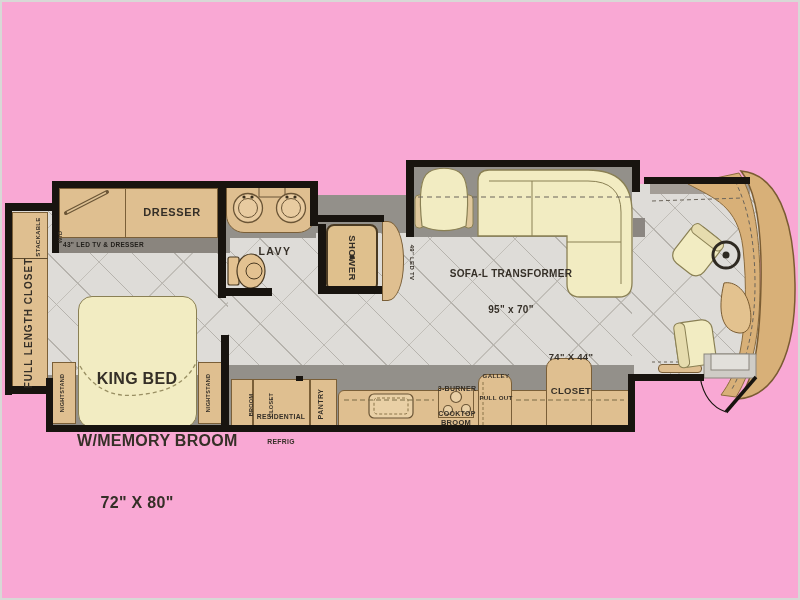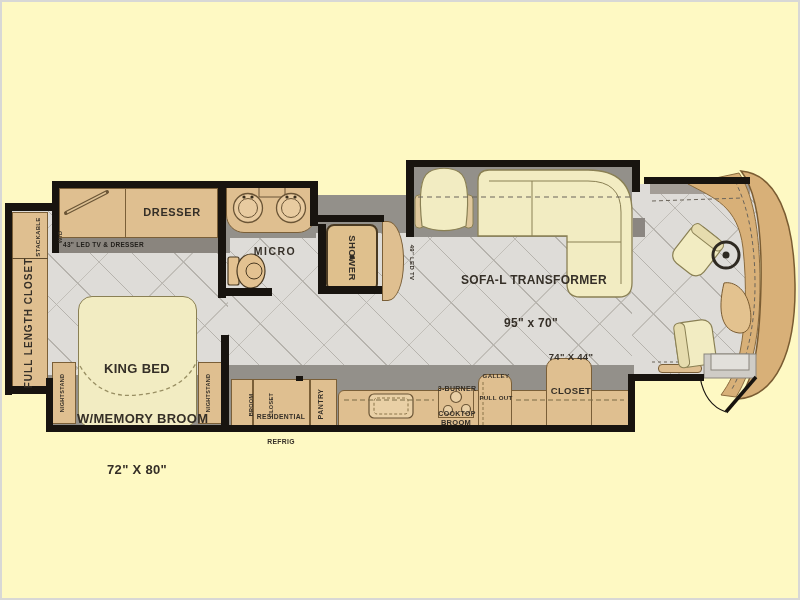--- a/index.html
+++ b/index.html
@@ -1,16 +1,16 @@
 <!DOCTYPE html>
 <html><head>
 <meta charset="utf-8">
 <style>
   html,body{margin:0;padding:0;background:#fff;}
-  #canvas{position:relative;width:800px;height:600px;background:#fef9c3;overflow:hidden;
+  #canvas{position:relative;width:800px;height:600px;background:#f9a8d4;overflow:hidden;
           box-shadow:inset 0 0 0 2px #d8d8d6;font-family:"Liberation Sans",sans-serif;}
   .abs{position:absolute;}
   .tile{background:
         repeating-linear-gradient(45deg,#b6b3ad 0 1px,transparent 1px 30px),
         repeating-linear-gradient(315deg,#c2bfb9 0 1px,transparent 1px 60px),
         #dedcd8; z-index:1;}
   .gray{background:#93908a;z-index:2;}
   .graydark{background:#8a857e;z-index:2;}
   .tan{background:#dfbf90;border:1px solid #7a5f38;box-sizing:border-box;z-index:3;}
   .soft{background:#f2ecc2;border:1.5px solid #8a8054;box-sizing:border-box;z-index:3;}
@@ -170,31 +170,31 @@
   <div class="abs wall" style="left:46px;top:378px;width:7px;height:54px;"></div>
   <div class="abs wall" style="left:221px;top:335px;width:8px;height:97px;"></div>
 
   <div class="lbl" style="left:127px;top:206px;width:90px;font-size:11px;letter-spacing:.6px;">DRESSER</div>
   <div class="lbl" style="left:63px;top:241px;width:154px;font-size:6.5px;text-align:left;color:#23201c;">43" LED TV &amp; DRESSER</div>
   <div class="lbl rM90 line2" style="left:0px;top:228px;width:60px;height:18px;font-size:6px;">
     <span>STACKABLE</span>
     <span>W/D</span>
   </div>
   <div class="lbl rM90" style="left:-55px;top:316px;width:170px;height:14px;font-size:10px;letter-spacing:1px;">FULL LENGTH CLOSET</div>
-  <div class="lbl line2" style="left:77px;top:327px;width:120px;font-size:13px;line-height:1.3;">
+  <div class="lbl line2" style="left:77px;top:327px;width:120px;font-size:16px;line-height:1.3;">
     <span>KING BED</span>
     <span>W/MEMORY BROOM</span>
     <span>72" X 80"</span>
   </div>
   <div class="lbl rM90" style="left:33px;top:388px;width:62px;height:10px;font-size:5.5px;">NIGHTSTAND</div>
   <div class="lbl rM90" style="left:179px;top:388px;width:62px;height:10px;font-size:5.5px;">NIGHTSTAND</div>
-  <div class="lbl" style="left:245px;top:245px;width:60px;font-size:10.5px;letter-spacing:1.5px;">MICRO</div>
+  <div class="lbl" style="left:245px;top:245px;width:60px;font-size:10.5px;letter-spacing:1.5px;">LAVY</div>
   <div class="lbl r90" style="left:320px;top:252px;width:64px;height:12px;font-size:9.5px;letter-spacing:.5px;">SHOWER</div>
   <div class="lbl r90" style="left:383px;top:258px;width:54px;height:9px;font-size:6px;">49" LED TV</div>
-  <div class="lbl line2" style="left:461px;top:244px;width:140px;font-size:12px;">
+  <div class="lbl line2" style="left:441px;top:244px;width:140px;font-size:10px;">
     <span>SOFA-L TRANSFORMER</span>
     <span>95" x 70"</span>
   </div>
   <div class="lbl line2" style="left:521px;top:328px;width:100px;font-size:9.5px;">
     <span>74" X 44"</span>
     <span>CLOSET</span>
   </div>
   <div class="lbl line2" style="left:466px;top:357px;width:60px;font-size:6.2px;">
     <span>GALLEY</span>
     <span>PULL OUT</span>

